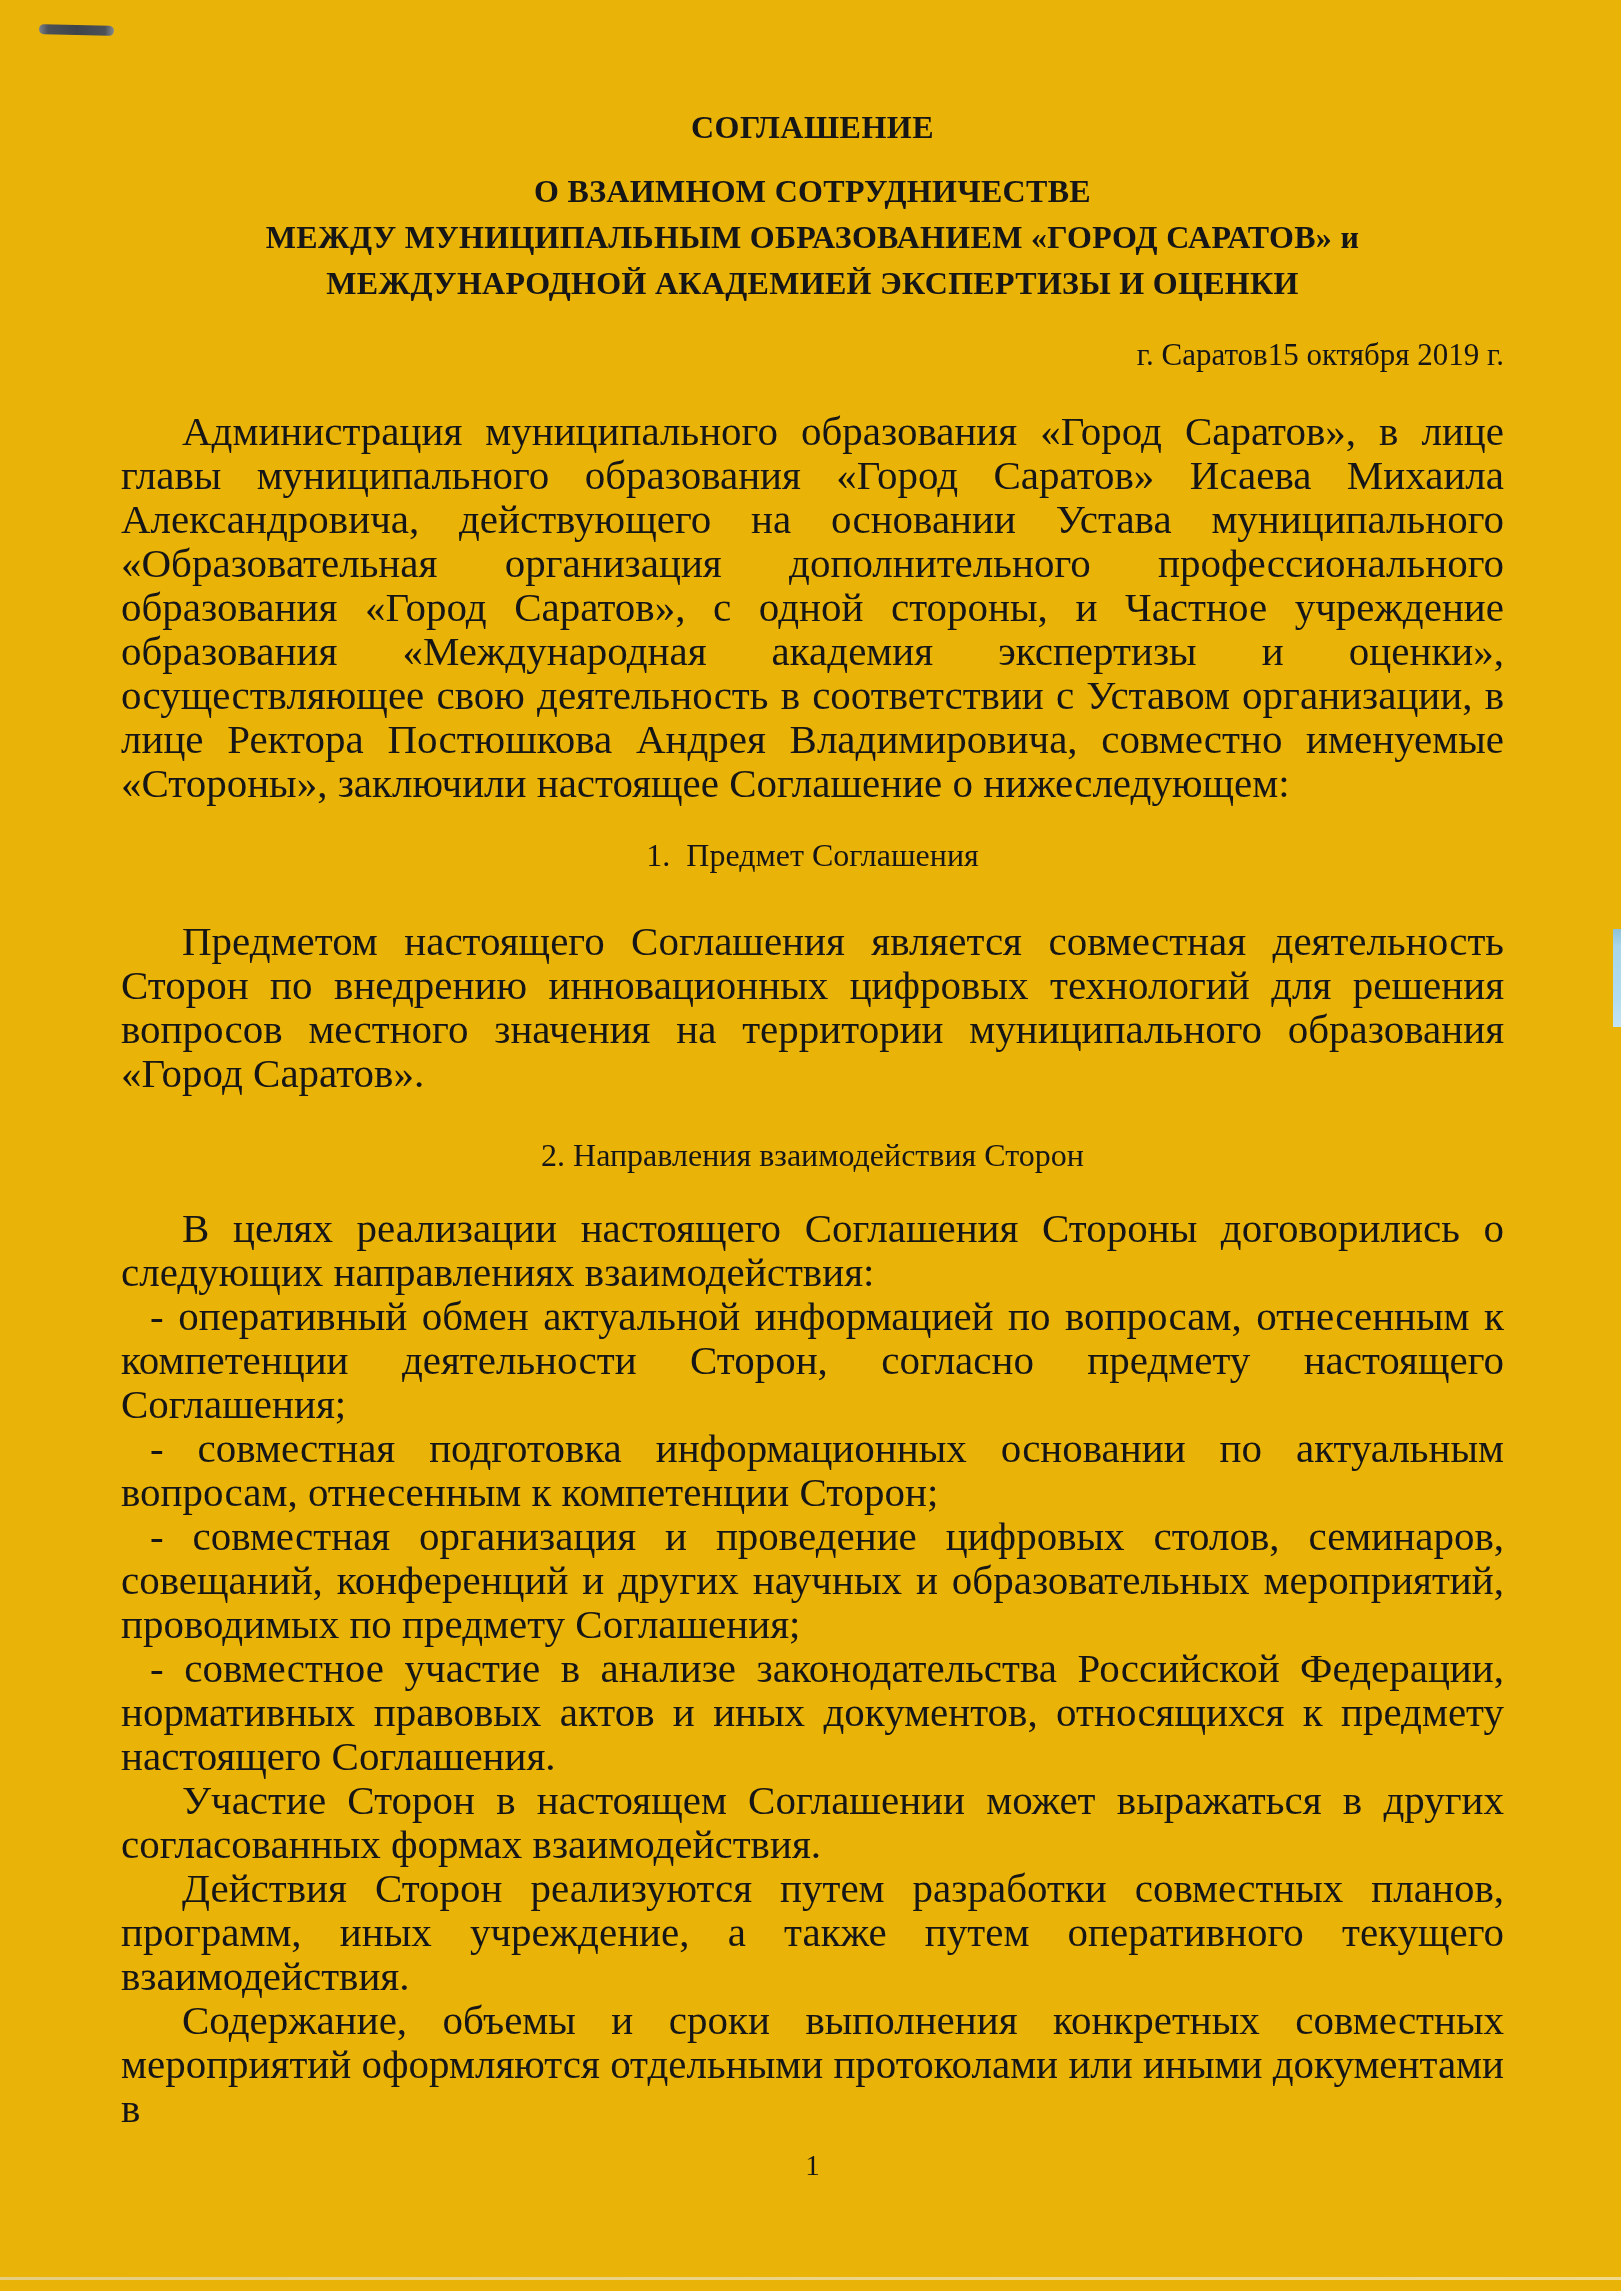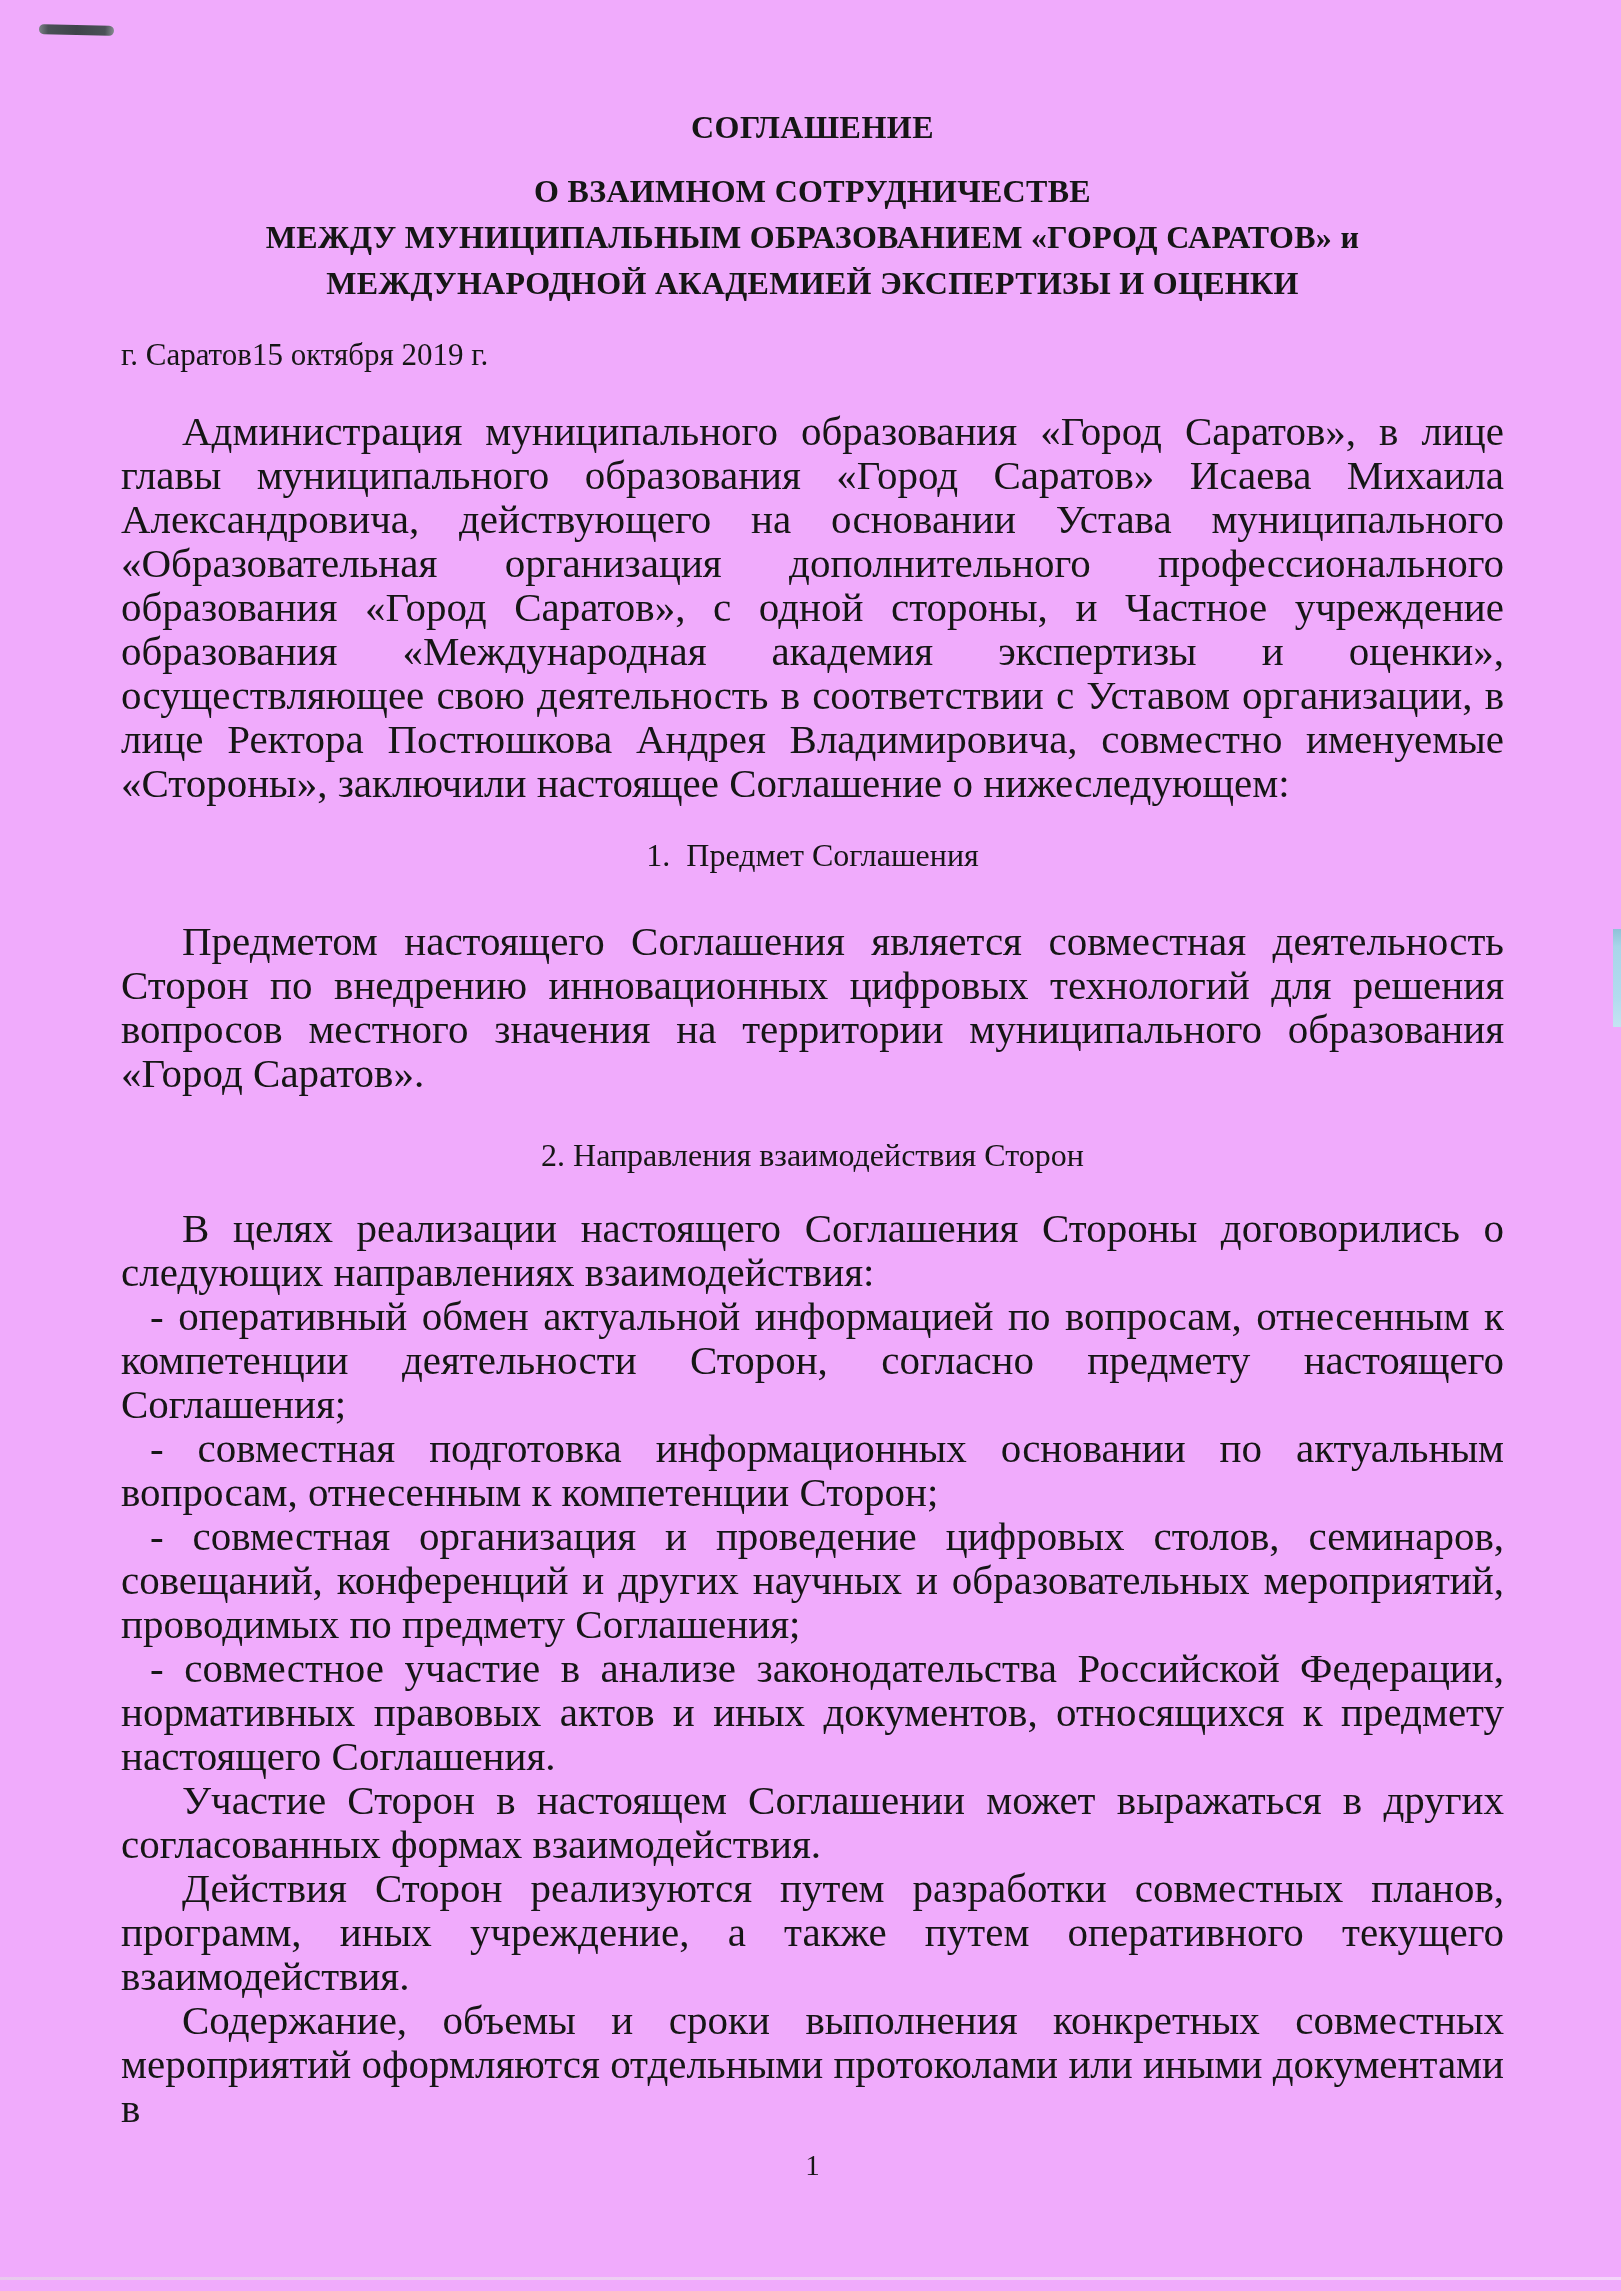--- a/index.html
+++ b/index.html
@@ -1,20 +1,20 @@
 <!DOCTYPE html>
 <html lang="ru"><head>
 <meta charset="utf-8">
 <style>
   html,body { margin:0; padding:0; }
   body { width:1621px; height:2292px; background:#f4f4f4; font-family:"Liberation Serif","DejaVu Serif",serif; }
 
   .page {
     position:relative; width:1621px; height:2292px;
-    background:#f0abfc; color:#161616; overflow:hidden;
+    background:#eab308; color:#161616; overflow:hidden;
   }
   .page::after { 
     content:""; position:absolute; left:0; right:0; bottom:11.8px; height:2.9px;
     background:linear-gradient(to right,#e2e2e2 0%,#efefef 55%,#f7f7f7 100%);
     opacity:.55; pointer-events:none;
   }
 
   
   .corner-mark {
     position:absolute; left:39px; top:24.5px; width:75px; height:9.8px;
@@ -32,21 +32,21 @@
     text-align:center; font-weight:bold; font-size:32px; line-height:43px;
     letter-spacing:0.5px;
   }
   .subtitle { margin-top:19px; }
   .subtitle div {
     text-align:center; font-weight:bold; font-size:32px; line-height:46px;
     letter-spacing:0.3px;
   }
 
   .dateline {
-    margin-top:23.5px; display:flex; justify-content:flex-start;
+    margin-top:23.5px; display:flex; justify-content:flex-end;
     font-size:31px; line-height:50px;
   }
 
   .bodytext { font-size:31px; }
   .par { margin:0; }
   .par.gap-top { margin-top:29px; }
 
   .ln {
     font-size:41px; line-height:44px;
     text-align:justify; text-align-last:justify;

